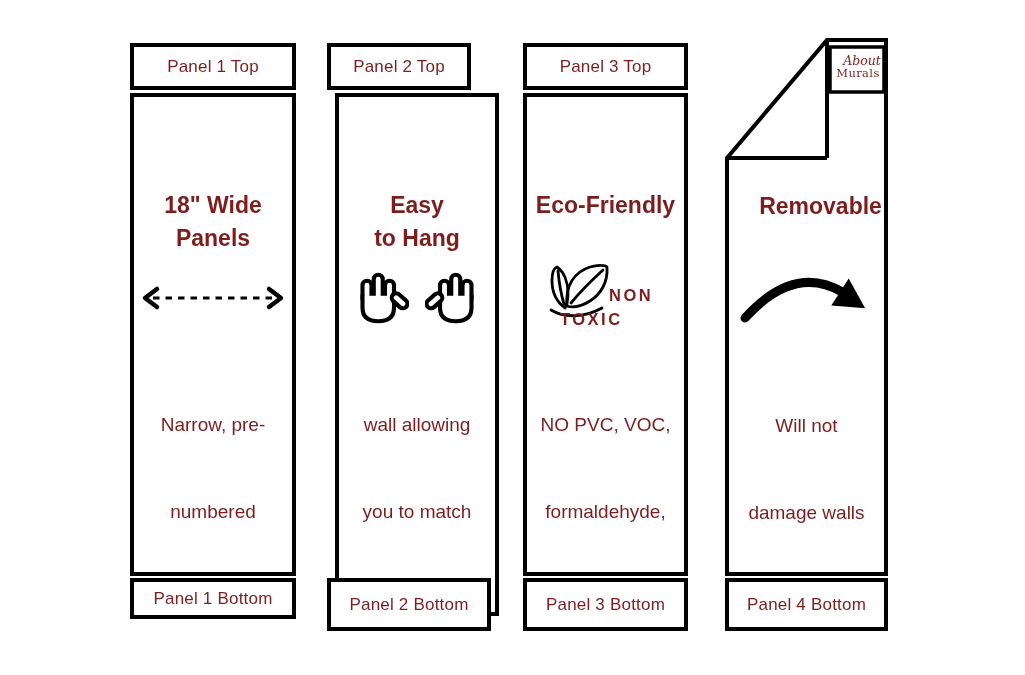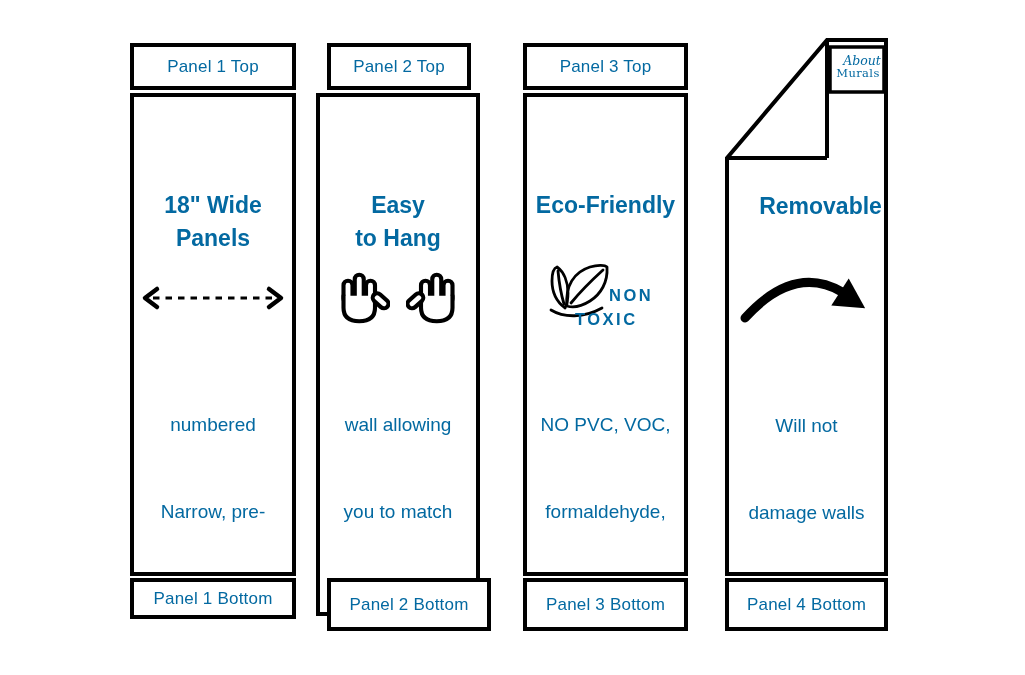--- a/index.html
+++ b/index.html
@@ -1,17 +1,17 @@
 <!DOCTYPE html>
 <html><head>
 <meta charset="utf-8">
 <style>
   html,body{margin:0;padding:0;background:#fff;}
   .canvas{position:relative;width:1025px;height:675px;background:#ffffff;overflow:hidden;
-          font-family:"Liberation Sans", sans-serif;color:#0369a1;}
+          font-family:"Liberation Sans", sans-serif;color:#7f1d1d;}
   .box{position:absolute;background:#fff;border:4px solid #000;box-sizing:border-box;}
   .label-box{display:flex;align-items:center;justify-content:center;font-size:17px;letter-spacing:.2px;}
   .panel-heading{position:absolute;left:0;right:0;text-align:center;font-weight:bold;
                  font-size:23px;line-height:33px;}
   .panel-body-text{position:absolute;left:2px;right:2px;text-align:center;font-size:19px;
                    line-height:29px;white-space:pre-wrap;}
   .icon-row{position:absolute;left:0;right:0;display:flex;justify-content:center;align-items:flex-end;}
   .block-center{display:block;margin:0 auto;}
   .ecoblock{position:absolute;}
   .ntext{position:absolute;font-weight:700;font-size:16.5px;letter-spacing:2.5px;}
@@ -33,36 +33,36 @@
         <div>Panels</div>
       </div>
 
       <svg class="block-center" style="position:absolute;left:2px;top:188px" width="154" height="26" viewBox="0 0 154 26">
         <line x1="17" y1="13" x2="137" y2="13" stroke="#000" stroke-width="3" stroke-dasharray="6.5 6"></line>
         <path d="M 21,4 L 9,13 L 21,22" fill="none" stroke="#000" stroke-width="4.5" stroke-linecap="round" stroke-linejoin="round"></path>
         <path d="M 133,4 L 145,13 L 133,22" fill="none" stroke="#000" stroke-width="4.5" stroke-linecap="round" stroke-linejoin="round"></path>
       </svg>
 
       <div class="panel-body-text" style="top:255px">
+        <div>Narrow, pre-</div>
         <div>numbered</div>
-        <div>Narrow, pre-</div>
         <div>panels makes</div>
         <div>it easy for one</div>
         
         
       </div>
     </div>
 
     <div class="box label-box" style="left:130px;top:578px;width:166px;height:41px">Panel 1 Bottom</div>
   </div>
 
   <div>
     <div class="box label-box" style="left:327px;top:43px;width:144px;height:47px">Panel 2 Top</div>
 
-    <div class="box" style="left:316px;top:93px;width:164px;height:523px">
+    <div class="box" style="left:335px;top:93px;width:164px;height:523px">
       <div class="panel-heading" style="top:92px">
         <div>Easy</div>
         <div>to Hang</div>
       </div>
 
       <div class="icon-row" style="top:170px;height:62px;gap:16px">
         <svg width="54" height="62" viewBox="0 0 72 74">
           <g fill="#fff" stroke="#000" stroke-width="5.5" stroke-linejoin="round" stroke-linecap="round">
             <rect x="10" y="14" width="12" height="30" rx="6"></rect>
             <rect x="25" y="6" width="12" height="38" rx="6"></rect>
@@ -106,21 +106,21 @@
         <svg style="position:absolute;left:0;top:0" width="62" height="58" viewBox="0 0 60 58">
           <g fill="none" stroke="#000" stroke-width="2.8" stroke-linecap="round" stroke-linejoin="round">
             <path d="M 17,46 C 15,26 24,12 40,7 C 48,4.5 55,5 57,7 C 58,22 51,34 40,41 C 32,46 23,48 17,46 Z"></path>
             <path d="M 21,43 C 30,32 42,20 53,10"></path>
             <path d="M 15,48 C 7,42 2,32 2,21 C 2,13 4,8 7,7 C 14,12 18,22 18,33 C 18,39 17,44 15,48 Z"></path>
             <path d="M 14,44 C 11,34 9,22 8,11"></path>
             <path d="M 1,50 C 14,58 34,58 52,48"></path>
           </g>
         </svg>
         <span class="ntext" style="left:60px;top:26px">NON</span>
-        <span class="ntext" style="left:26px;top:50px">TOXIC</span>
+        <span class="ntext" style="left:11px;top:50px">TOXIC</span>
       </div>
 
       <div class="panel-body-text" style="top:255px">
         <div>NO PVC, VOC,</div>
         <div>formaldehyde,</div>
         <div>phthalates or</div>
         <div>other toxic</div>
         
         
         

